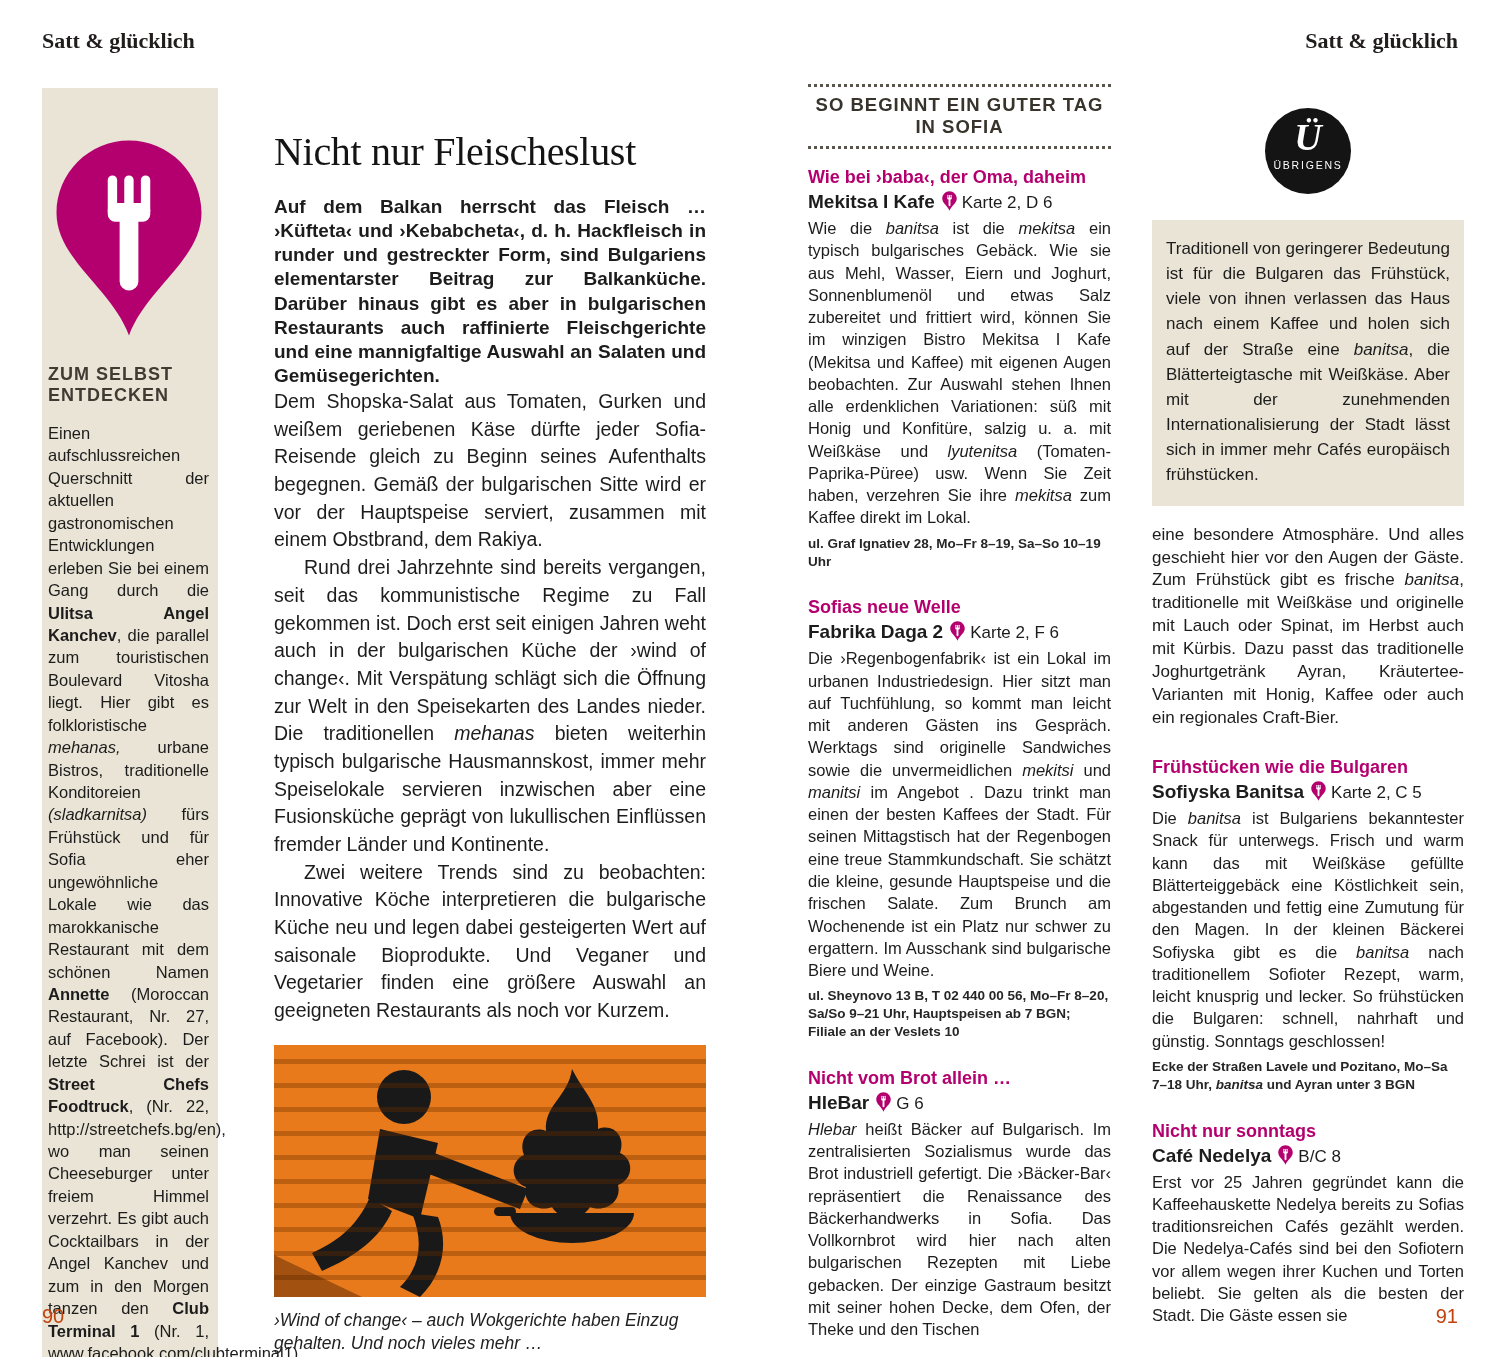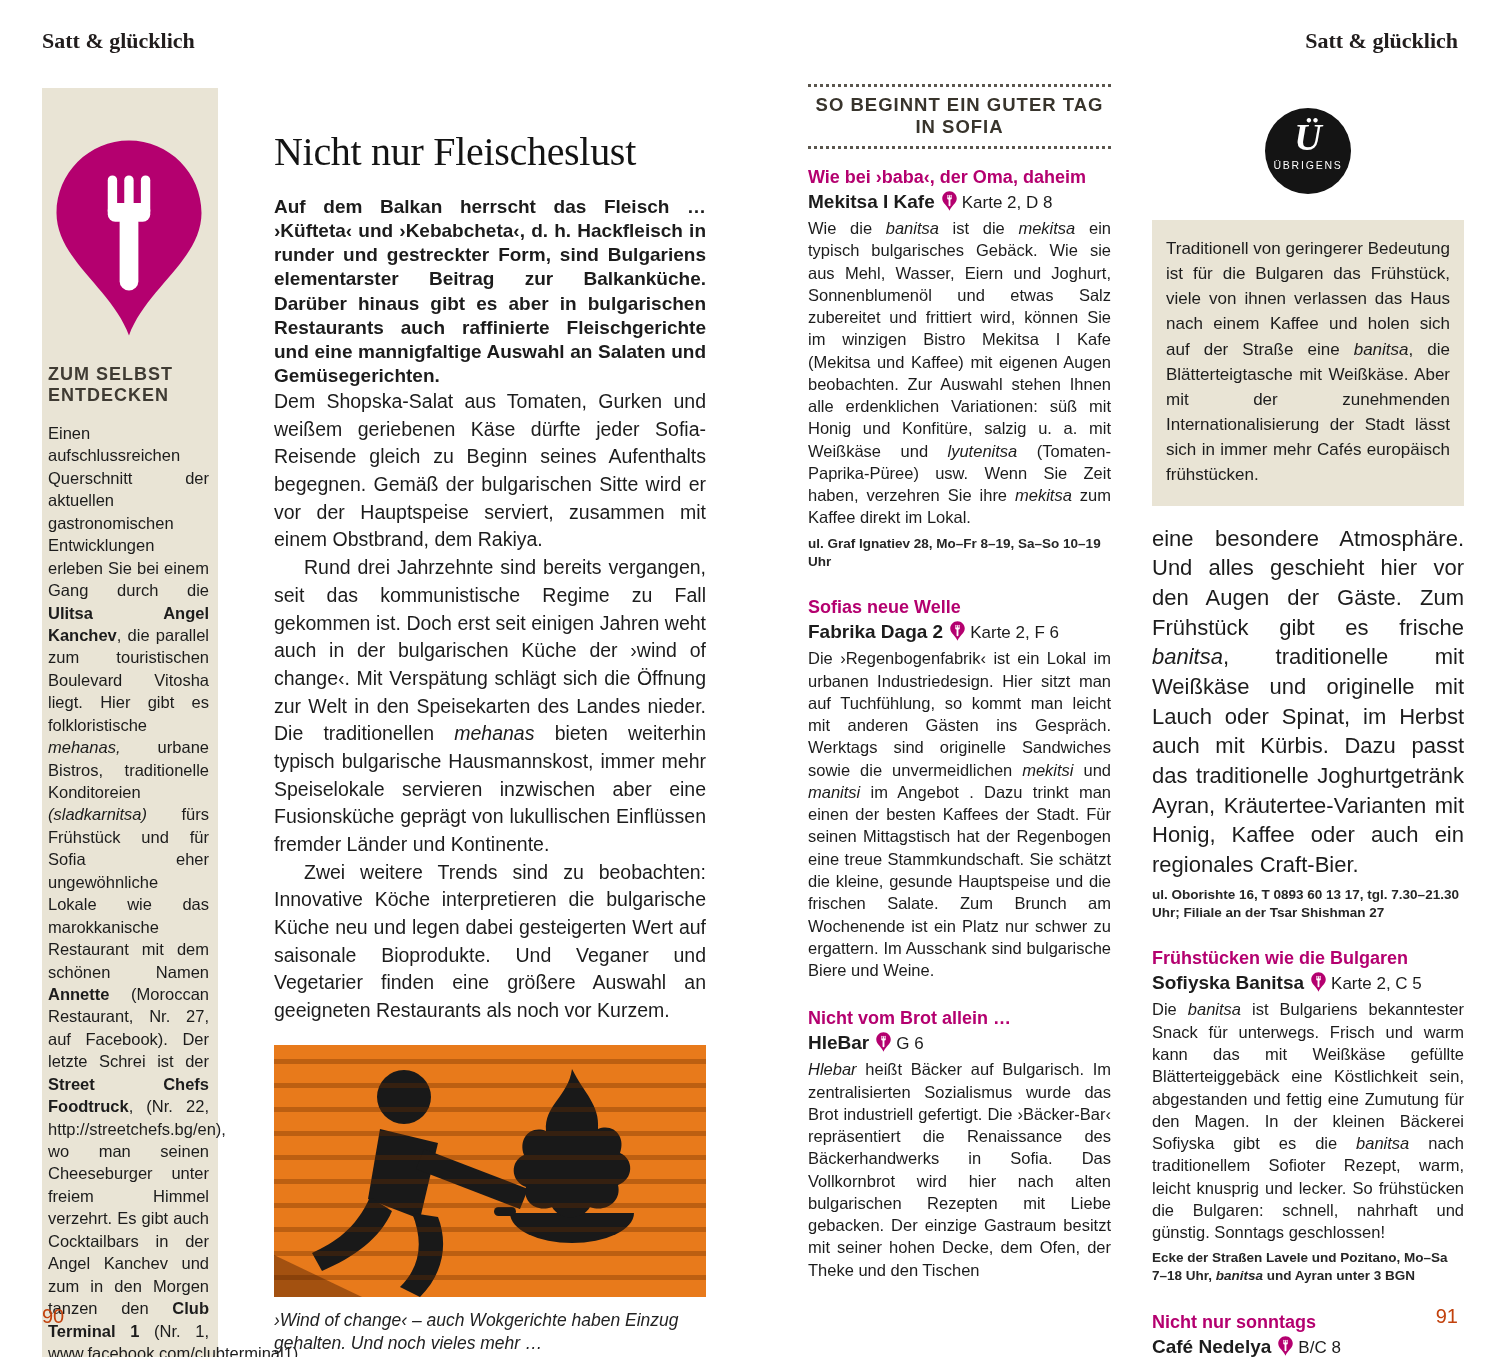--- a/index.html
+++ b/index.html
@@ -48,21 +48,21 @@
   .emap{font-size:17px;}
   .pin-sm{width:15px;height:20px;vertical-align:-3px;margin:0 5px 0 7px;}
   .ebody{font-size:16.5px;line-height:1.35;text-align:justify;hyphens:auto;}
   .einfo{margin-top:6px;font-size:13.5px;font-weight:bold;line-height:1.32;color:#262626;}
 
   
   .badge{width:86px;height:86px;border-radius:50%;background:#141414;color:#fff;margin:24px auto 0;text-align:center;}
   .badge .u{display:block;font-family:"Liberation Serif",serif;font-style:italic;font-weight:bold;font-size:38px;padding-top:10px;line-height:1;}
   .badge .lbl{display:block;font-size:10.5px;letter-spacing:1.8px;margin-top:3px;}
   .ue-box{margin-top:26px;background:var(--beige);padding:16px 14px 18px;font-size:17px;line-height:1.48;text-align:justify;hyphens:auto;}
-  .cont{margin-top:18px;font-size:22px;line-height:1.35;text-align:justify;hyphens:auto;}
+  .cont{margin-top:18px;font-size:17px;line-height:1.35;text-align:justify;hyphens:auto;}
 </style>
 </head>
 <body>
 
 <div class="page">
 
   <div class="running left">Satt &amp; glücklich</div>
   <div class="running right">Satt &amp; glücklich</div>
 
   <aside class="sidebar">
@@ -126,39 +126,40 @@
     <article class="entry first">
       <h3 class="subhead">Wie bei ›baba‹, der Oma, daheim</h3>
       <div class="nameline">
         <span class="ename">Mekitsa I Kafe</span><svg class="pin-sm" viewBox="0 0 120 160">
             <path d="M60 158C46 120 2 97 2 60 2 28 28 2 60 2s58 26 58 58c0 37-44 60-58 98Z" style="fill:var(--accent)"></path>
             <rect x="43" y="30" width="7.5" height="32" rx="3.7" fill="#fff"></rect>
             <rect x="56.2" y="30" width="7.5" height="32" rx="3.7" fill="#fff"></rect>
             <rect x="69.5" y="30" width="7.5" height="32" rx="3.7" fill="#fff"></rect>
             <rect x="43" y="52" width="34" height="15" rx="6" fill="#fff"></rect>
             <rect x="52.5" y="60" width="15" height="62" rx="7.5" fill="#fff"></rect>
-          </svg><span class="emap">Karte 2, D 8</span>
+          </svg><span class="emap">Karte 2, D 6</span>
       </div>
       <p class="ebody">Wie die <i>banitsa</i> ist die <i>mekitsa</i> ein typisch bulgarisches Gebäck. Wie sie aus Mehl, Wasser, Eiern und Joghurt, Sonnenblumenöl und etwas Salz zubereitet und frittiert wird, können Sie im winzigen Bistro Mekitsa I Kafe (Mekitsa und Kaffee) mit eigenen Augen beobachten. Zur Auswahl stehen Ihnen alle erdenklichen Variationen: süß mit Honig und Konfitüre, salzig u. a. mit Weißkäse und <i>lyutenitsa</i> (Tomaten-Paprika-Püree) usw. Wenn Sie Zeit haben, verzehren Sie ihre <i>mekitsa</i> zum Kaffee direkt im Lokal.</p>
       <p class="einfo">ul. Graf Ignatiev 28, Mo–Fr 8–19, Sa–So 10–19 Uhr</p>
     </article>
 
     <article class="entry">
       <h3 class="subhead">Sofias neue Welle</h3>
       <div class="nameline">
         <span class="ename">Fabrika Daga 2</span><svg class="pin-sm" viewBox="0 0 120 160">
             <path d="M60 158C46 120 2 97 2 60 2 28 28 2 60 2s58 26 58 58c0 37-44 60-58 98Z" style="fill:var(--accent)"></path>
             <rect x="43" y="30" width="7.5" height="32" rx="3.7" fill="#fff"></rect>
             <rect x="56.2" y="30" width="7.5" height="32" rx="3.7" fill="#fff"></rect>
             <rect x="69.5" y="30" width="7.5" height="32" rx="3.7" fill="#fff"></rect>
             <rect x="43" y="52" width="34" height="15" rx="6" fill="#fff"></rect>
             <rect x="52.5" y="60" width="15" height="62" rx="7.5" fill="#fff"></rect>
           </svg><span class="emap">Karte 2, F 6</span>
       </div>
       <p class="ebody">Die ›Regenbogenfabrik‹ ist ein Lokal im urbanen Industriedesign. Hier sitzt man auf Tuchfühlung, so kommt man leicht mit anderen Gästen ins Gespräch. Werktags sind originelle Sandwiches sowie die unvermeidlichen <i>mekitsi</i> und <i>manitsi</i> im Angebot . Dazu trinkt man einen der besten Kaffees der Stadt. Für seinen Mittagstisch hat der Regenbogen eine treue Stammkundschaft. Sie schätzt die kleine, gesunde Hauptspeise und die frischen Salate. Zum Brunch am Wochenende ist ein Platz nur schwer zu ergattern. Im Ausschank sind bulgarische Biere und Weine.</p>
+      <p class="einfo">ul. Sheynovo 13 B, T 02 440 00 56, Mo–Fr 8–20, Sa/So 9–21 Uhr, Hauptspeisen ab 7 BGN; Filiale an der Veslets 10</p>
     </article>
 
     <article class="entry">
       <h3 class="subhead">Nicht vom Brot allein …</h3>
       <div class="nameline">
         <span class="ename">HleBar</span><svg class="pin-sm" viewBox="0 0 120 160">
             <path d="M60 158C46 120 2 97 2 60 2 28 28 2 60 2s58 26 58 58c0 37-44 60-58 98Z" style="fill:var(--accent)"></path>
             <rect x="43" y="30" width="7.5" height="32" rx="3.7" fill="#fff"></rect>
             <rect x="56.2" y="30" width="7.5" height="32" rx="3.7" fill="#fff"></rect>
             <rect x="69.5" y="30" width="7.5" height="32" rx="3.7" fill="#fff"></rect>
@@ -171,21 +172,20 @@
   </section>
 
   <section class="col2">
     <div class="badge">
       <span class="u">Ü</span>
       <span class="lbl">ÜBRIGENS</span>
     </div>
     <div class="ue-box">Traditionell von geringerer Bedeutung ist für die Bulgaren das Frühstück, viele von ihnen verlassen das Haus nach einem Kaffee und holen sich auf der Straße eine <i>banitsa</i>, die Blätterteigtasche mit Weißkäse. Aber mit der zunehmenden Internationalisierung der Stadt lässt sich in immer mehr Cafés europäisch frühstücken.</div>
 
     <p class="cont">eine besondere Atmosphäre. Und alles geschieht hier vor den Augen der Gäste. Zum Frühstück gibt es frische <i>banitsa</i>, traditionelle mit Weißkäse und originelle mit Lauch oder Spinat, im Herbst auch mit Kürbis. Dazu passt das traditionelle Joghurtgetränk Ayran, Kräutertee-Varianten mit Honig, Kaffee oder auch ein regionales Craft-Bier.</p>
-    <p class="einfo">ul. Oborishte 16, T 0893 60 13 17, tgl. 7.30–21.30 Uhr; Filiale an der Tsar Shishman 27</p>
 
     <article class="entry">
       <h3 class="subhead">Frühstücken wie die Bulgaren</h3>
       <div class="nameline">
         <span class="ename">Sofiyska Banitsa</span><svg class="pin-sm" viewBox="0 0 120 160">
             <path d="M60 158C46 120 2 97 2 60 2 28 28 2 60 2s58 26 58 58c0 37-44 60-58 98Z" style="fill:var(--accent)"></path>
             <rect x="43" y="30" width="7.5" height="32" rx="3.7" fill="#fff"></rect>
             <rect x="56.2" y="30" width="7.5" height="32" rx="3.7" fill="#fff"></rect>
             <rect x="69.5" y="30" width="7.5" height="32" rx="3.7" fill="#fff"></rect>
             <rect x="43" y="52" width="34" height="15" rx="6" fill="#fff"></rect>

